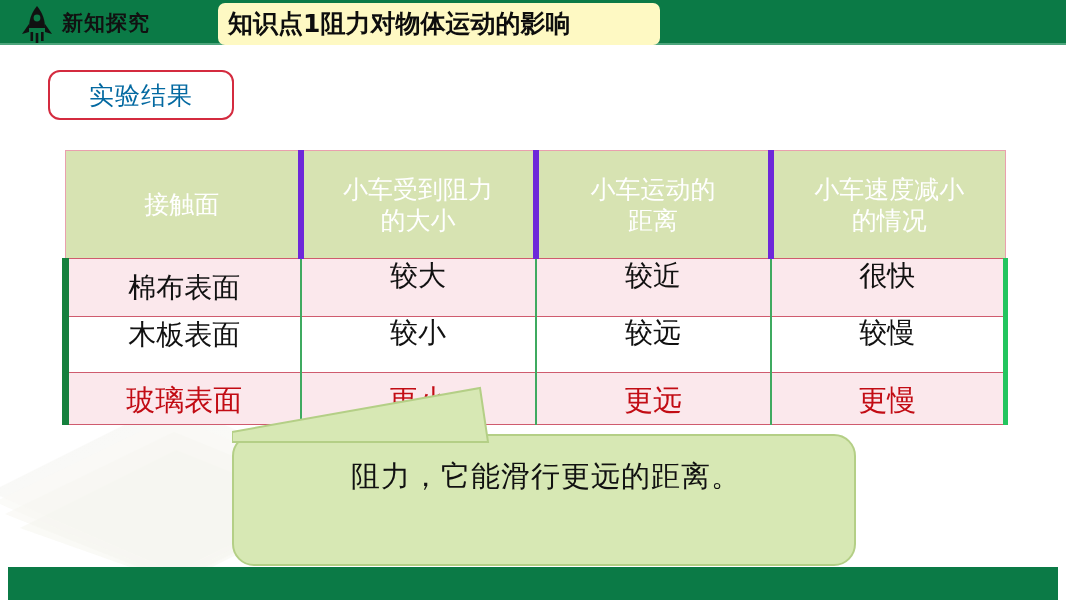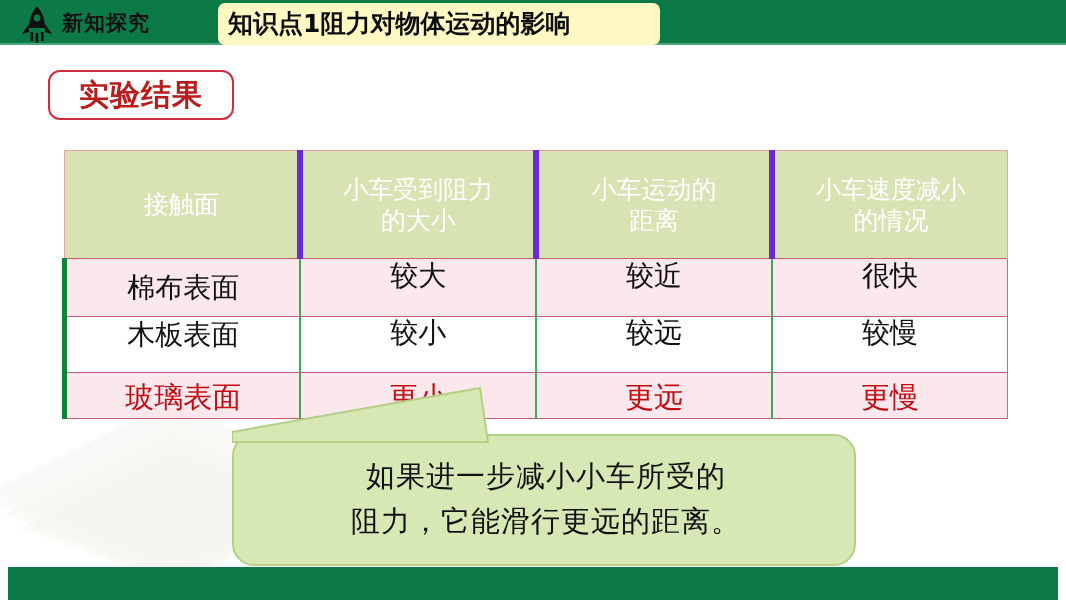--- a/index.html
+++ b/index.html
@@ -96,24 +96,23 @@
     height: 50px;
     border: 2px solid #d42b3f;
     border-radius: 12px;
     background: #ffffff;
     display: flex;
     align-items: center;
     justify-content: center;
     z-index: 4;
   }
   .section-tag-text {
-    font-size: 30px;
-    color: #b91c1c;
+    font-size: 25px;
+    color: #0369a1;
     letter-spacing: 1px;
-    font-weight: bold;
   }
 
   
   .result-table {
     position: absolute;
     left: 62px;
     top: 150px;
     width: 946px;
     border-collapse: collapse;
     table-layout: fixed;
@@ -140,29 +139,29 @@
 
   .body-row td {
     font-size: 28px;
     color: #111111;
     border-left: 2px solid #3faa60;
     border-right: 2px solid #3faa60;
     border-top: 1px solid #cf5b6e;
     border-bottom: 1px solid #cf5b6e;
     position: relative;
   }
-  .body-row td:first-child { border-left: 5px solid #15803d; }
-  .body-row td:last-child  { border-right: 1px solid #22c55e; }
+  .body-row td:first-child { border-left: 7px solid #15803d; }
+  .body-row td:last-child  { border-right: 5px solid #22c55e; }
 
   .row-pink td { background: #fbe8ec; }
   .row-white td { background: #ffffff; }
 
   .row-1 td { height: 58px; }
   .row-2 td { height: 56px; }
-  .row-3 td { height: 46px; }
+  .row-3 td { height: 52px; }
 
   .row-3 td { color: #c20c14; font-size: 29px; }
 
   
   .cell-shift-up   { position: relative; top: -10px; display: block; }
   .cell-shift-up2  { position: relative; top: -12px; display: block; text-align: center; }
   .cell-shift-dn   { position: relative; top: 2px;  display: block; }
 
   
   .bubble {
@@ -313,18 +312,17 @@
     </tr>
   </tbody>
 </table>
 
 <svg class="bubble-tail" viewBox="0 0 260 62" xmlns="http://www.w3.org/2000/svg">
   <polygon points="248,2 256,56 0,56 0,46" fill="#d7e8b4" stroke="#b4cf86" stroke-width="2"></polygon>
 </svg>
 
 <div class="bubble">
   <div class="bubble-text">
-    <div>如果进一步减小小车所受的</div>
     <div>阻力，它能滑行更远的距离。</div>
   </div>
 </div>
 
 <div class="footer-bar"></div>
 
 </body></html>

